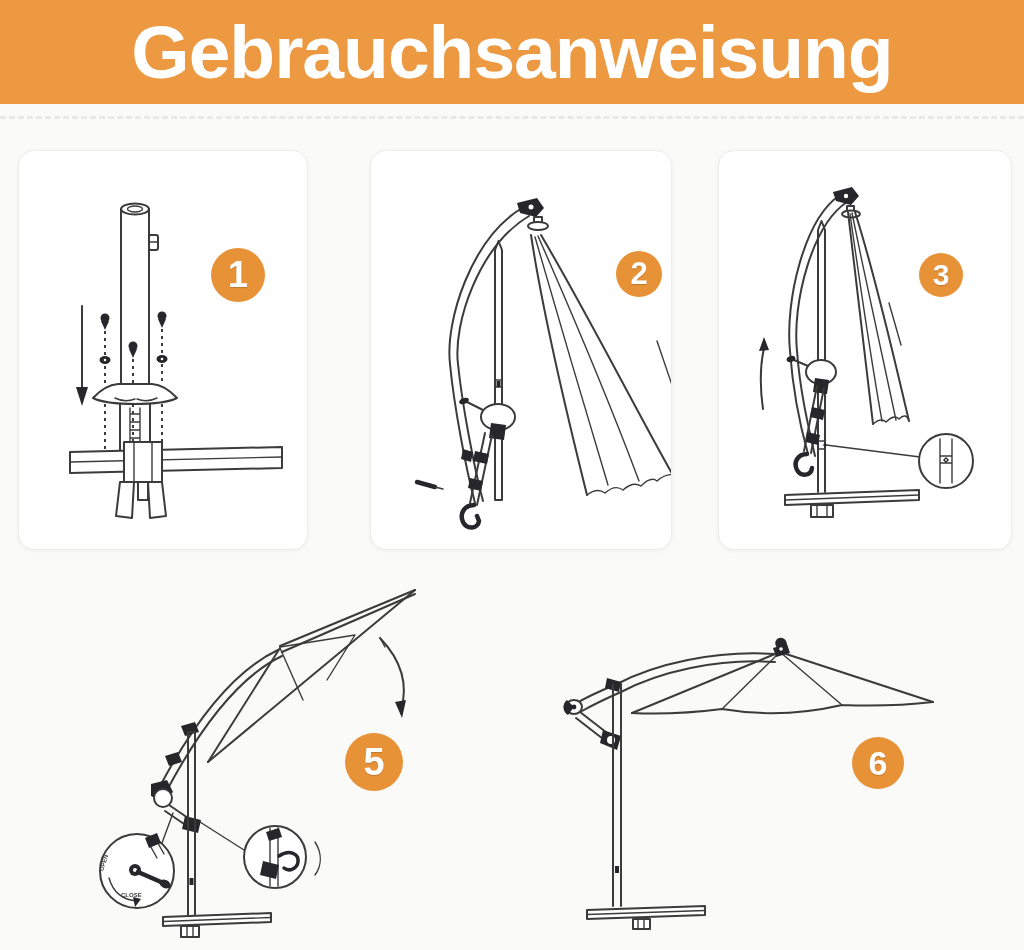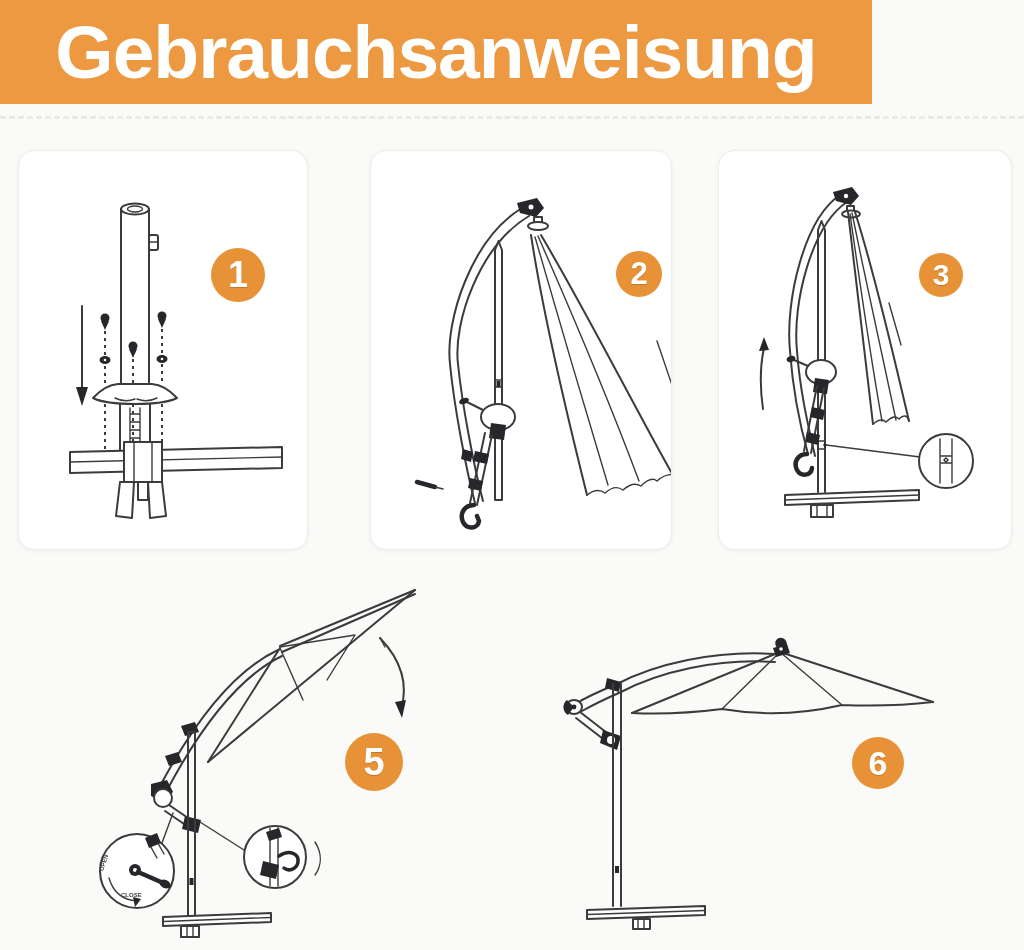--- a/index.html
+++ b/index.html
@@ -2,21 +2,21 @@
 <html style="--banner-bg: #EC9941; --banner-fg: #FFFFFF; --badge-bg: #E89237; --badge-fg: #FFFFFF; --page-bg: #FAFAF8;"><head>
 <meta charset="utf-8">
 <style>
   html,body{margin:0;padding:0;}
   body{
     width:1024px;height:950px;position:relative;overflow:hidden;
     background:var(--page-bg,#fafaf8);
     font-family:"Liberation Sans",sans-serif;
   }
   .banner{
-    position:absolute;left:0;top:0;width:872px;height:104px;
+    position:absolute;left:0;top:0;width:1024px;height:104px;
     background:var(--banner-bg,#ec9941);
     display:flex;align-items:center;justify-content:center;
   }
   .banner h1{
     margin:0;color:var(--banner-fg,#fff);
     font-size:75px;font-weight:bold;letter-spacing:-1px;line-height:1;
   }
   .perforation{
     position:absolute;left:0;top:116px;width:1024px;height:0;
     border-top:3px dashed #e9e9e5;

